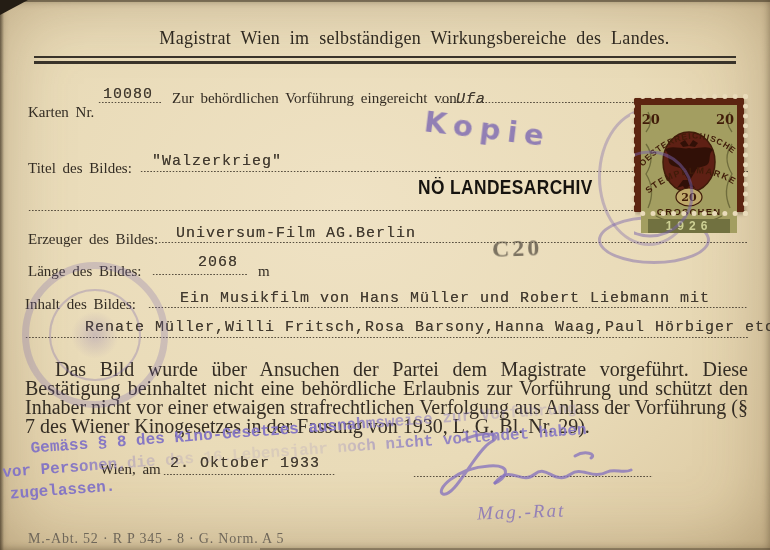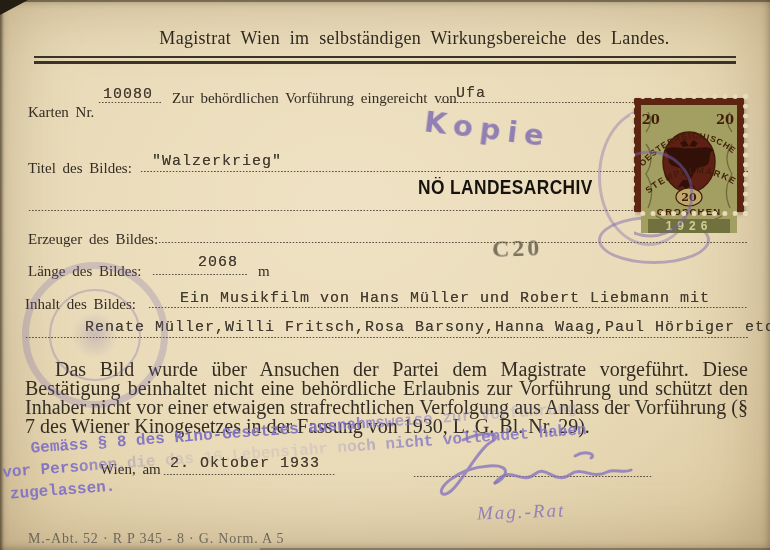--- a/index.html
+++ b/index.html
@@ -50,34 +50,35 @@
   <div class="corner-tl"></div>
 
   <div class="title">Magistrat Wien im selbständigen Wirkungsbereiche des Landes.</div>
   <div class="rule"></div>
 
   <div class="lbl" style="left:28px;top:104px;">Karten Nr.</div>
   <div class="dotline" style="left:98px;width:64px;top:88px;"></div>
   <div class="typed" style="left:103px;top:86px;">10080</div>
   <div class="lbl" style="left:172px;top:90px;">Zur behördlichen Vorführung eingereicht von</div>
   <div class="dotline" style="left:440px;width:198px;top:88px;"></div>
-  <div class="typed" style="left:456px;top:85px;">Ufa</div>
+  <div class="typed" style="left:456px;top:91px;font-style:italic;">Ufa</div>
 
   <div class="kopie">Kopie</div>
 
   <div class="lbl" style="left:28px;top:160px;">Titel des Bildes:</div>
   <div class="dotline" style="left:140px;width:608px;top:157px;"></div>
   <div class="typed" style="left:152px;top:153px;">"Walzerkrieg"</div>
 
   <div class="archiv">NÖ LANDESARCHIV</div>
 
   <div class="dotline" style="left:28px;width:718px;top:196px;"></div>
 
   <div class="lbl" style="left:28px;top:231px;">Erzeuger des Bildes:</div>
   <div class="dotline" style="left:158px;width:590px;top:228px;"></div>
+  <div class="typed" style="left:176px;top:225px;">Universum-Film AG.Berlin</div>
 
   <div class="c20">C20</div>
 
   <div class="lbl" style="left:28px;top:263px;">Länge des Bildes:</div>
   <div class="dotline" style="left:152px;width:96px;top:260px;"></div>
   <div class="typed" style="left:198px;top:254px;">2068</div>
   <div class="lbl" style="left:258px;top:263px;">m</div>
 
   <div class="lbl" style="left:25px;top:296px;">Inhalt des Bildes:</div>
   <div class="dotline" style="left:148px;width:600px;top:293px;"></div>

